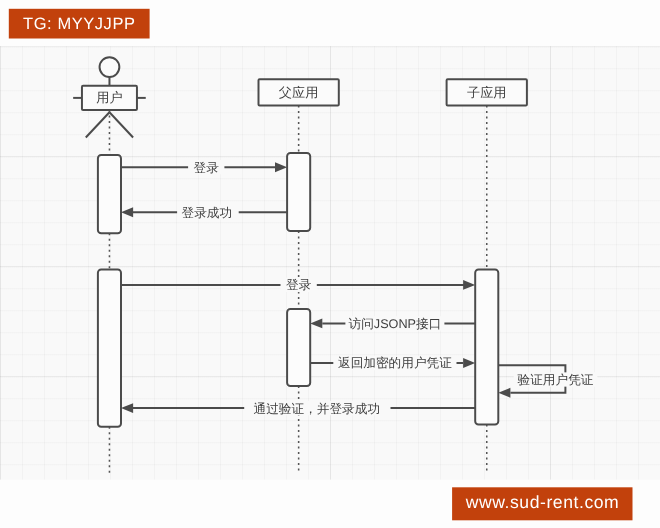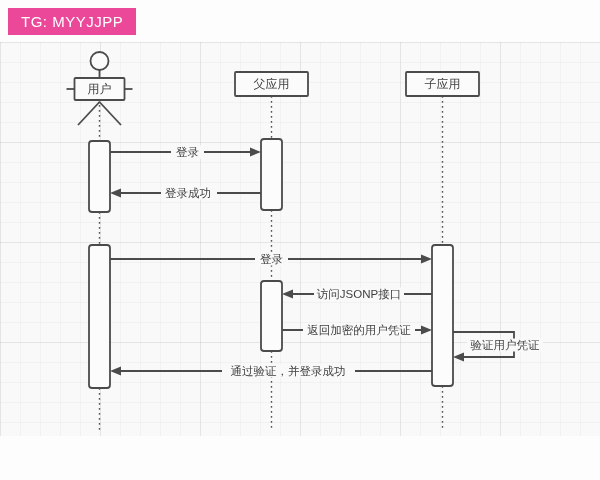--- a/index.html
+++ b/index.html
@@ -19,21 +19,21 @@
     background-size:100px 100px,100px 100px,20px 20px,20px 20px;
   }
   svg.diagram{position:absolute;left:0;top:0;width:600px;height:480px;}
   svg text{
     font-family:"Liberation Sans","DejaVu Sans",sans-serif;
     fill:#3f3f3f;
   }
   .msg-label{font-size:11.5px;}
   .head-label{font-size:12px;}
   .badge,.watermark{
-    position:absolute;background:#ec4899;color:#ffffff;
+    position:absolute;background:#c2410c;color:#ffffff;
     white-space:nowrap;letter-spacing:0.5px;
   }
   .badge{left:8px;top:8px;padding:5px 13px;font-size:15px;}
   .watermark{right:25px;top:443px;padding:6px 12px;font-size:16px;}
 </style>
 </head>
 <body>
 
 <div class="screen">
 
@@ -117,14 +117,15 @@
     <g>
       <line x1="432" y1="371" x2="120" y2="371" stroke="#4b4b4b" stroke-width="1.8"></line>
       <polygon points="121,366.5 110,371 121,375.5" fill="#4b4b4b"></polygon>
       <rect x="222" y="364.5" width="133" height="13" fill="#f9f9f9"></rect>
       <text class="msg-label" x="288" y="375" text-anchor="middle">通过验证，并登录成功</text>
     </g>
   </svg>
 
   <div class="badge">TG: MYYJJPP</div>
 
+  <div class="watermark">www.sud-rent.com</div>
 
 </div>
 
 </body></html>

